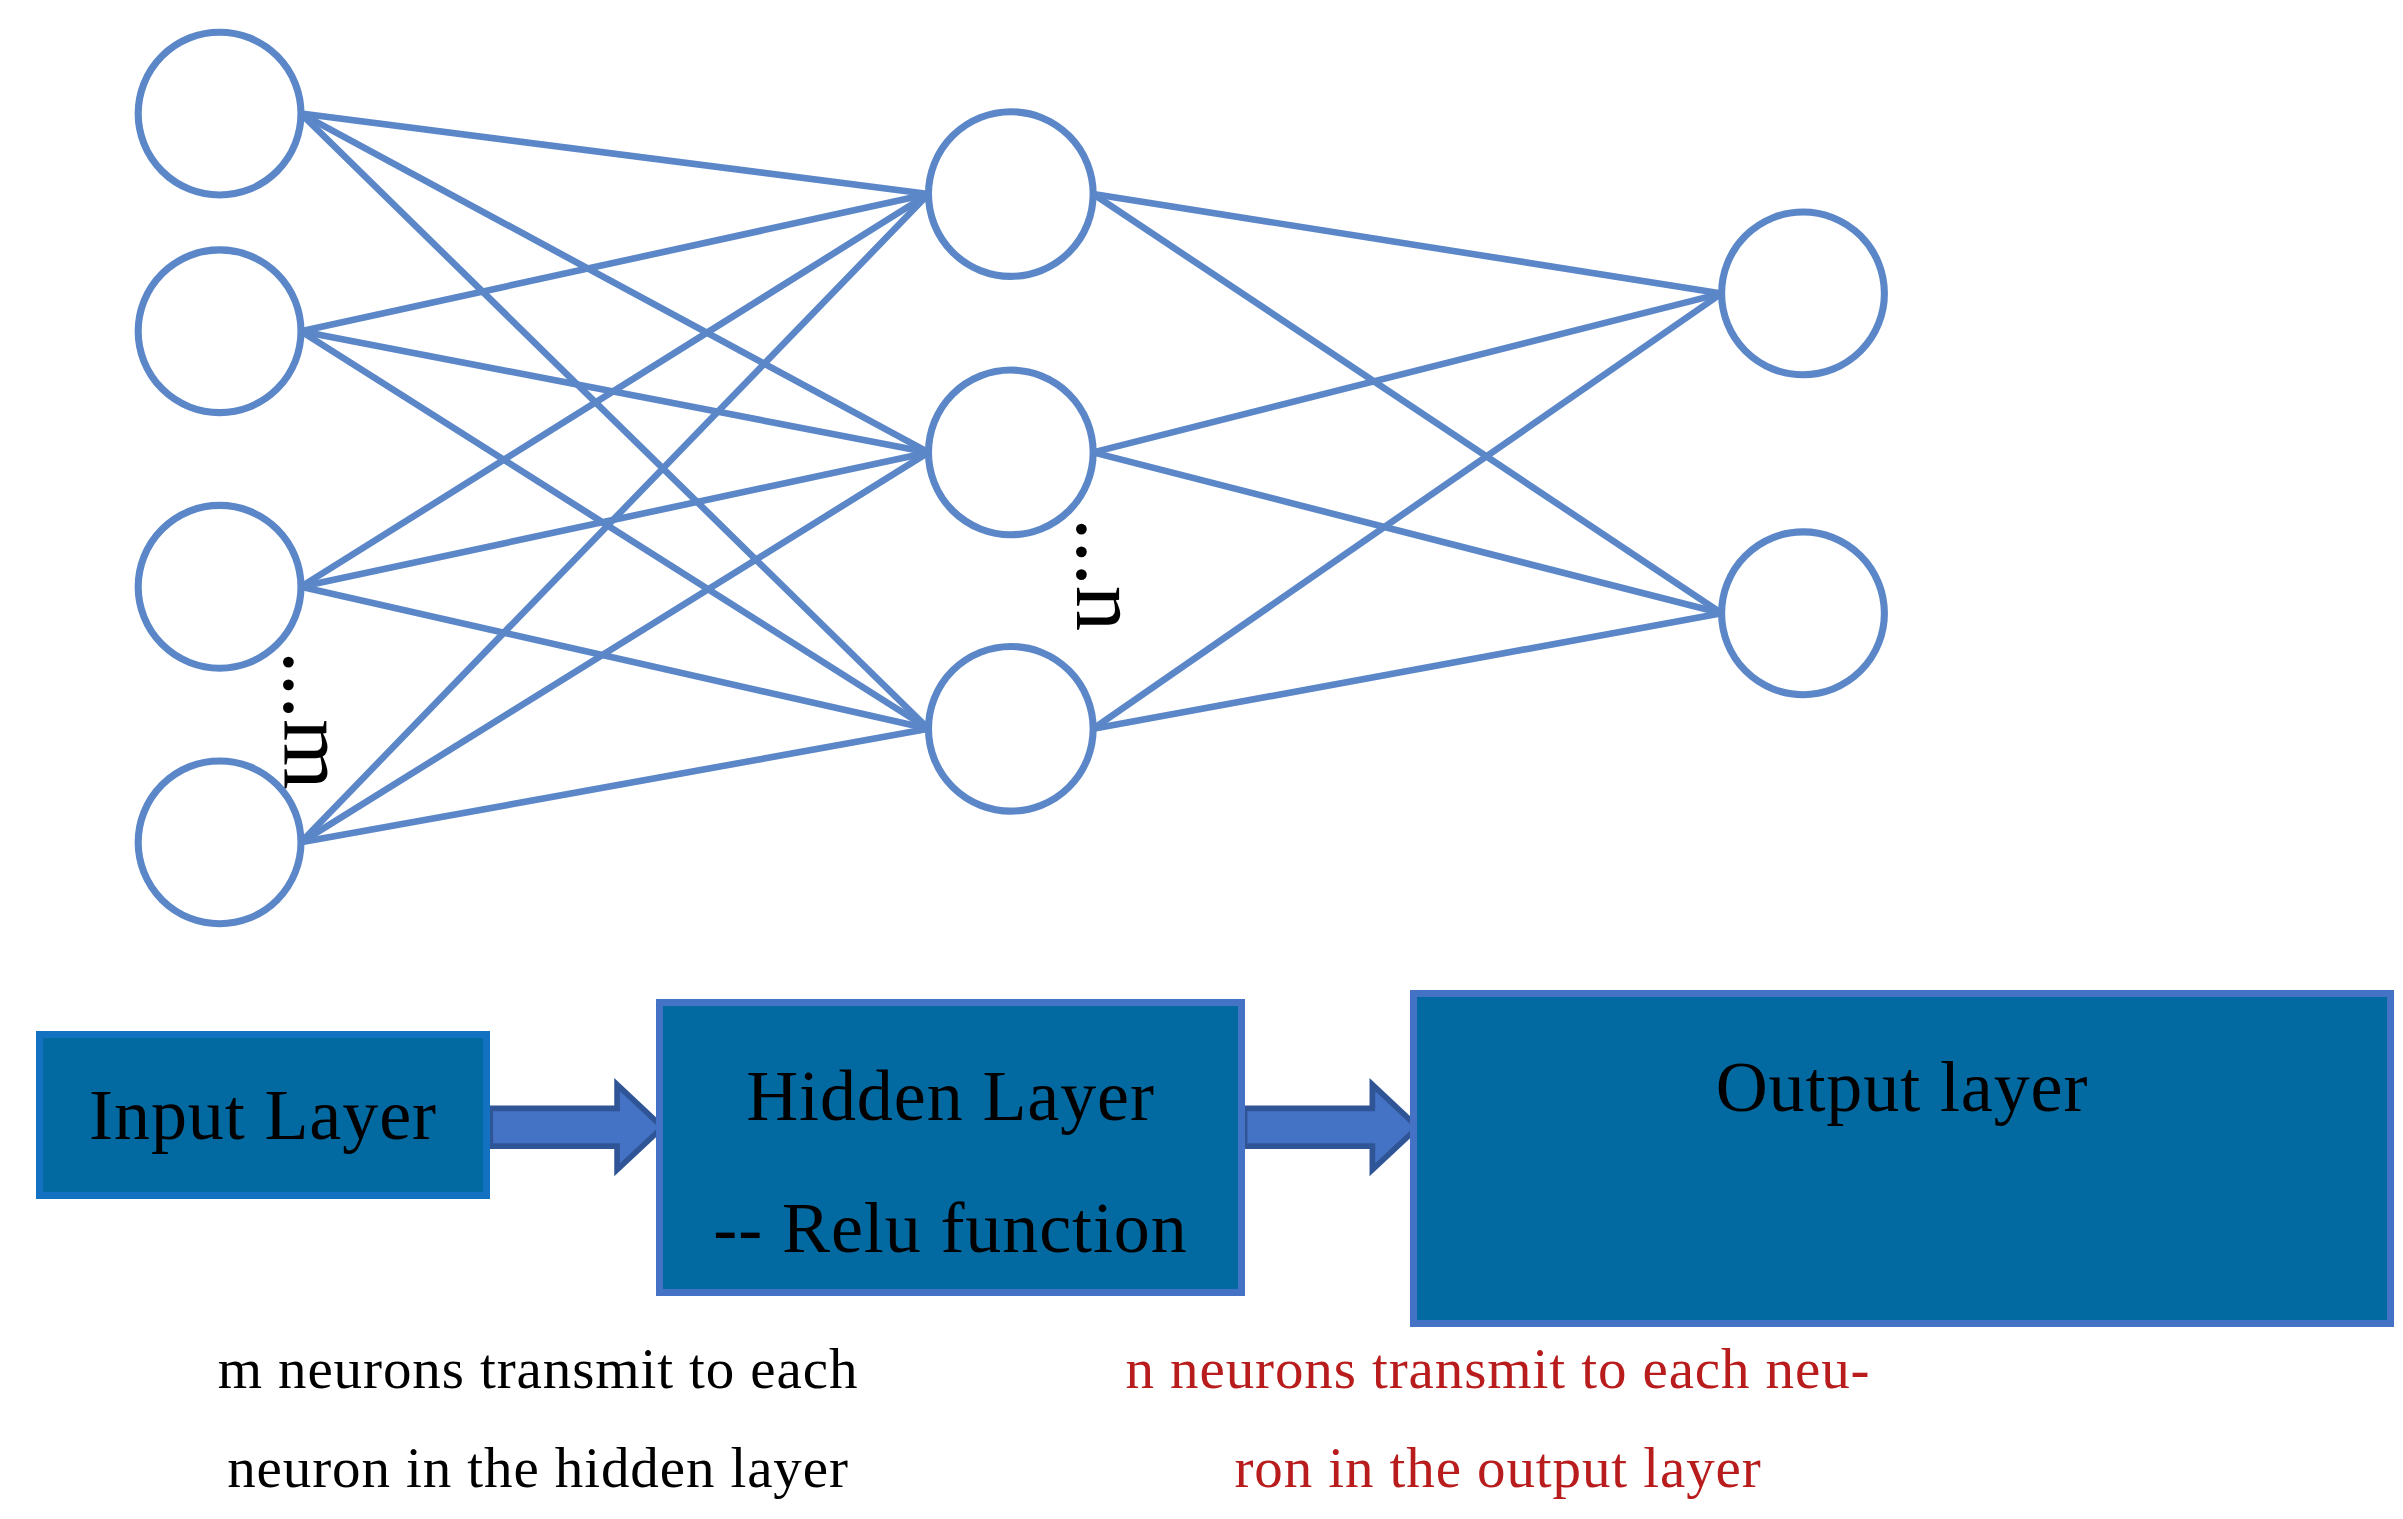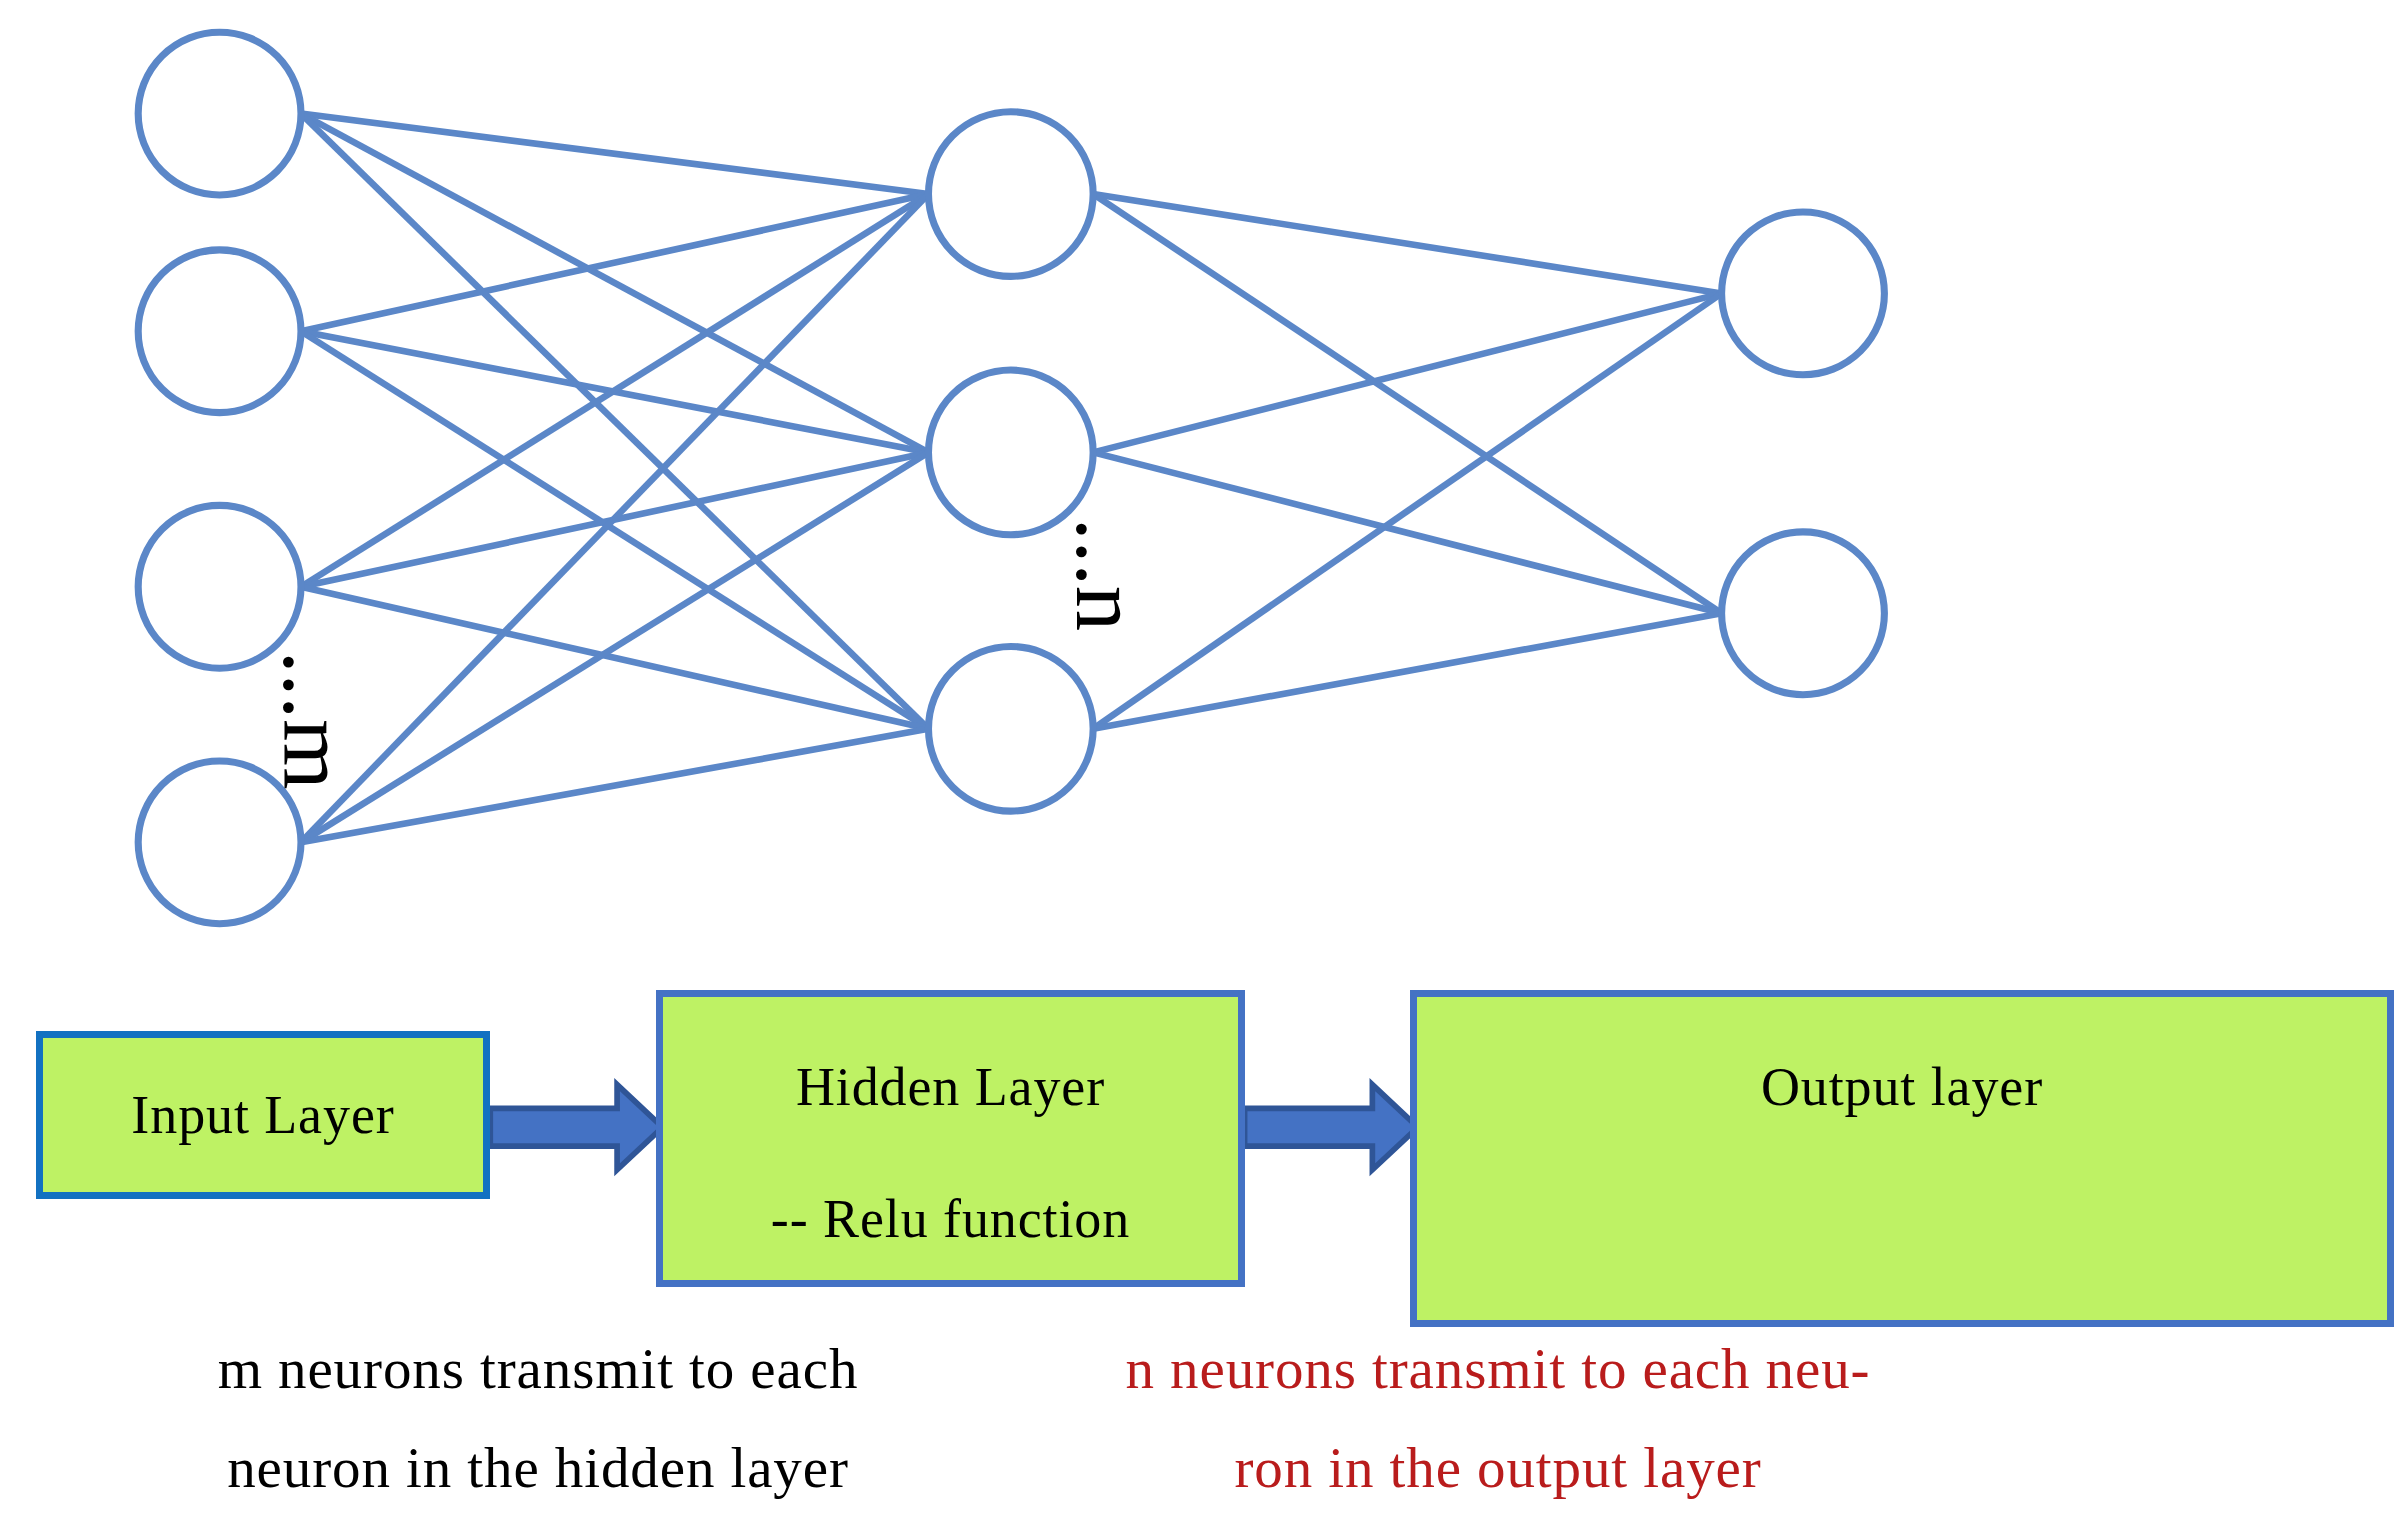--- a/index.html
+++ b/index.html
@@ -9,27 +9,27 @@
     height: 1520px;
     background: #ffffff;
     overflow: hidden;
     font-family: "Liberation Serif", "DejaVu Serif", serif;
   }
   #network-svg { position: absolute; left: 0; top: 0; }
 
   .layer-box {
     position: absolute;
     box-sizing: border-box;
-    background: #bef264;
+    background: #0369a1;
     display: flex;
     flex-direction: column;
     align-items: center;
     text-align: center;
     color: #000000;
-    font-size: 54px;
+    font-size: 72px;
     line-height: 83px;
     letter-spacing: 0.9px;
   }
   #box-input {
     left: 36px; top: 1031px; width: 454px; height: 168px;
     justify-content: center;
   }
   #box-hidden {
     left: 656px; top: 990px; width: 589px; height: 297px;
     justify-content: space-between;
@@ -87,21 +87,21 @@
       <circle cx="1905" cy="310" r="86" fill="#FFFFFF" stroke="#5B87C8" stroke-width="7.5"></circle>
       <circle cx="1905" cy="648" r="86" fill="#FFFFFF" stroke="#5B87C8" stroke-width="7.5"></circle>
       <polygon points="518,1171 652,1171 652,1146 700,1191 652,1236 652,1211 518,1211" fill="#4472C4" stroke="#2F5597" stroke-width="6" stroke-linejoin="miter"></polygon>
       <polygon points="1315,1171 1450,1171 1450,1146 1498,1191 1450,1236 1450,1211 1315,1211" fill="#4472C4" stroke="#2F5597" stroke-width="6" stroke-linejoin="miter"></polygon>
     </svg>
 
   <div class="layer-box" id="box-input" style="border: 7.6px solid rgb(18, 113, 193);">
     <div>Input Layer</div>
   </div>
 
-  <div class="layer-box" id="box-hidden" style="border: 7.6px solid rgb(68, 114, 196);">
+  <div class="layer-box" id="box-hidden" style="border: 7.6px solid rgb(68, 114, 196); margin-top: 9px;">
     <div>Hidden Layer</div>
     <div>-- Relu function</div>
   </div>
 
   <div class="layer-box" id="box-output" style="border: 7.6px solid rgb(68, 114, 196);">
     <div>Output layer</div>
   </div>
 
   <div class="caption" id="caption-left" style="color: #000000;">
     <div>m neurons transmit to each</div>

